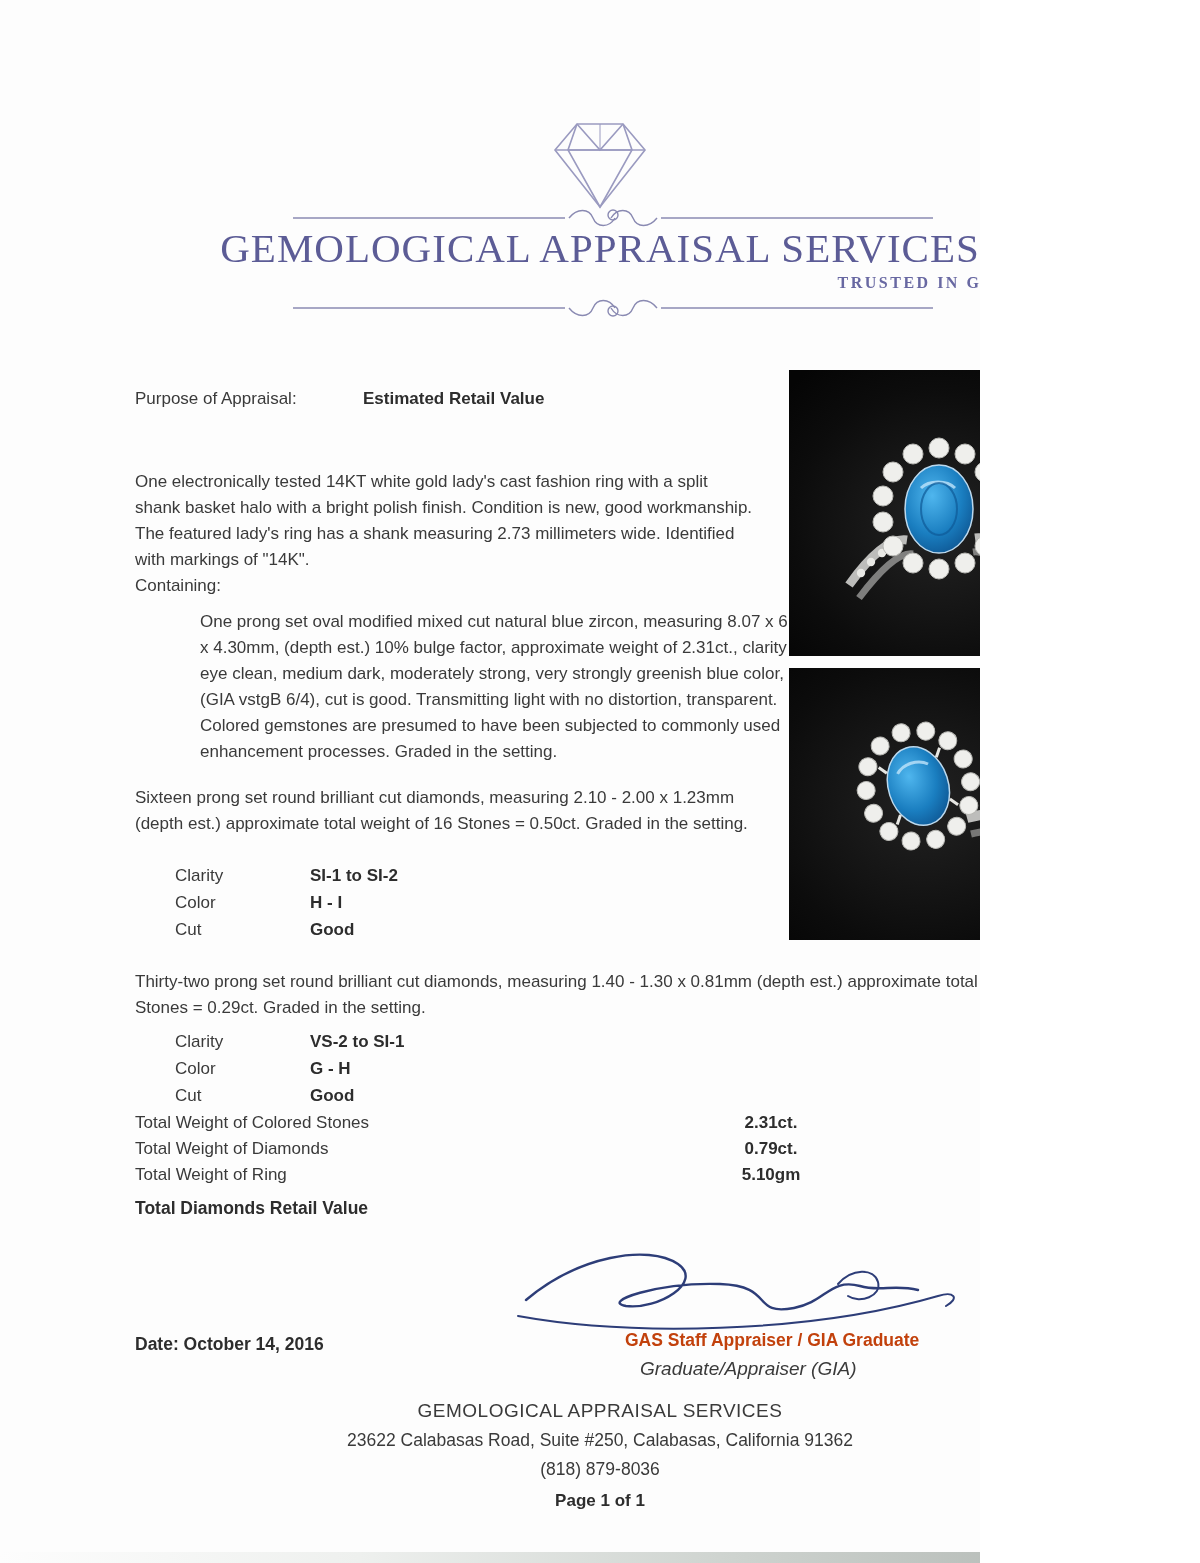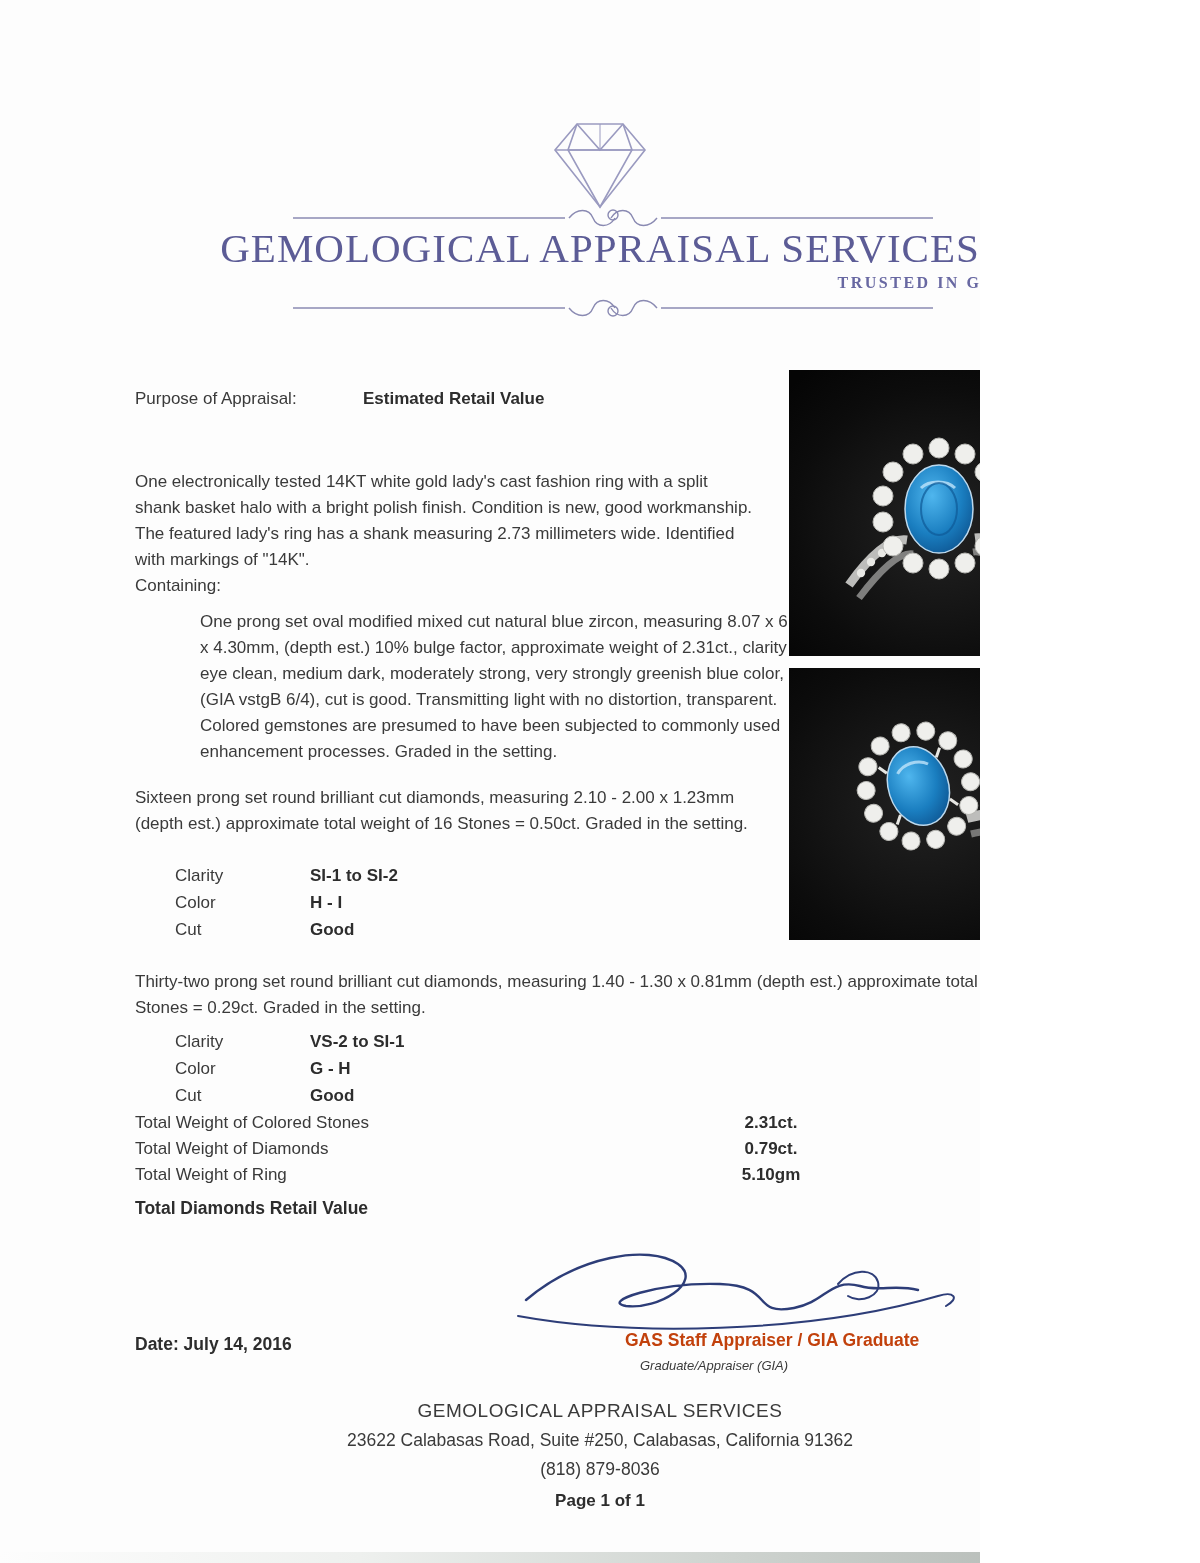--- a/index.html
+++ b/index.html
@@ -50,21 +50,21 @@
   .totals{position:absolute;left:135px;top:1110px;}
   .totals .trow{display:flex;line-height:26px;gap:16px;}
   .totals .tlabel{width:572px;}
   .totals .tvalue{width:96px;text-align:center;font-weight:700;color:#2d2d2d;}
   .retail-label{position:absolute;left:135px;top:1198px;font-weight:700;font-size:17.5px;color:#2d2d2d;}
   .retail-amount{position:absolute;left:1002px;top:1198px;width:80px;display:flex;justify-content:space-between;font-weight:700;font-size:17.5px;color:#2d2d2d;}
   
   .signature-svg{position:absolute;left:508px;top:1238px;width:480px;height:115px;}
   .date-line{position:absolute;left:135px;top:1334px;font-weight:700;font-size:17.5px;color:#2d2d2d;}
   .appraiser{position:absolute;left:625px;top:1330px;font-weight:700;font-size:17.5px;color:#c2410c;}
-  .appraiser-sub{position:absolute;left:640px;top:1358px;font-style:italic;font-size:13px;color:#3a3a3a;text-align:center;}
+  .appraiser-sub{position:absolute;left:640px;top:1358px;font-style:italic;font-size:19px;color:#3a3a3a;text-align:center;}
   
   .footer{position:absolute;left:0;top:1396px;width:1200px;text-align:center;color:#3a3a3a;}
   .footer .co{font-size:19px;letter-spacing:0.5px;line-height:30px;}
   .footer .addr,.footer .phone{font-size:17.5px;line-height:29px;}
   .footer .pg{font-size:17px;font-weight:700;line-height:34px;color:#2d2d2d;}
   
   .photo{position:absolute;left:789px;width:301px;background:#000;}
   .photo.one{top:370px;height:286px;}
   .photo.two{top:668px;height:272px;}
   .photo svg{display:block;width:100%;height:100%;}
@@ -176,21 +176,21 @@
     <span>4170.00</span>
   </div>
 
   <div class="signature-svg">
     <svg viewBox="0 0 480 115" fill="none" stroke="#2d3d78" stroke-width="2.4" stroke-linecap="round">
       <path d="M18 62 C70 18 140 6 170 26 C196 44 150 72 118 68 C92 64 150 44 212 46 C268 48 242 78 286 70 C318 64 322 40 352 48 C372 54 386 46 410 52"></path>
       <path d="M10 78 C120 98 300 96 430 58 C446 53 452 60 438 68" stroke-width="2"></path>
       <path d="M330 46 C344 30 366 30 370 44 C374 58 352 66 340 58" stroke-width="2"></path>
     </svg>
   </div>
-  <div class="date-line">Date: July 14, 2016</div>
+  <div class="date-line">Date: October 14, 2016</div>
   <div class="appraiser">GAS Staff Appraiser / GIA Graduate</div>
   <div class="appraiser-sub">Graduate/Appraiser (GIA)</div>
 
   <div class="footer">
     <div class="co">GEMOLOGICAL APPRAISAL SERVICES</div>
     <div class="addr">23622 Calabasas Road, Suite #250, Calabasas, California 91362</div>
     <div class="phone">(818) 879-8036</div>
     <div class="pg">Page 1 of 1</div>
   </div>
 

